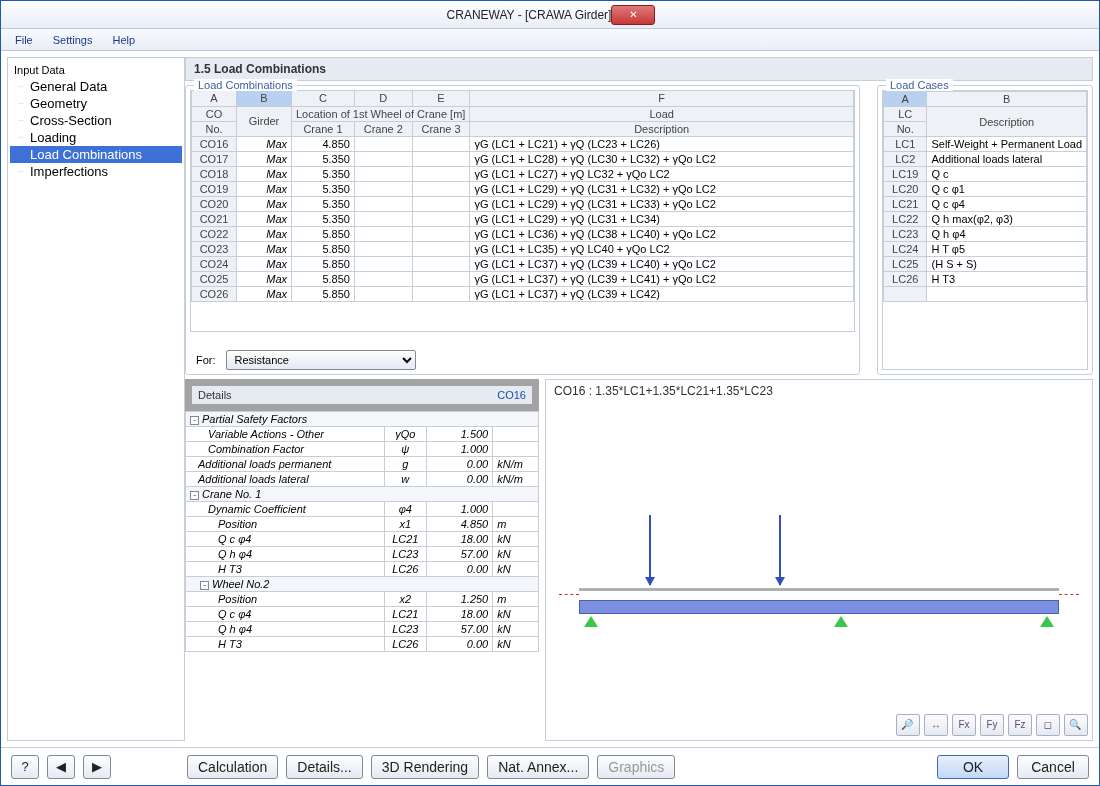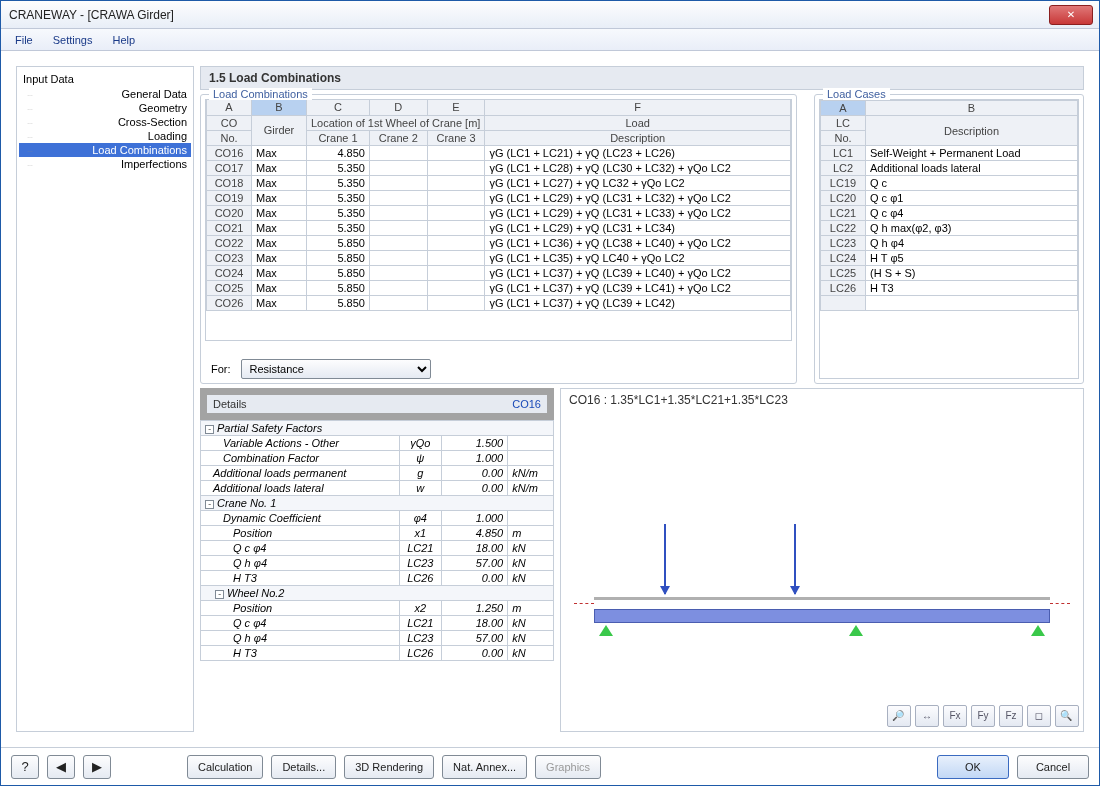--- a/index.html
+++ b/index.html
@@ -1,43 +1,43 @@
 <!DOCTYPE html>
 <html><head>
 <meta charset="utf-8">
 <style>
 * { box-sizing: border-box; margin: 0; padding: 0; }
 body { font-family: Tahoma, Arial, sans-serif; font-size: 11px; background: #fff; user-select: none; }
 .window { width: 1100px; height: 786px; border: 1px solid #1e5aa8; background: #fff; display: flex; flex-direction: column; }
-.titlebar { height: 28px; background: linear-gradient(#fdfdfe, #e8eef7); display: flex; align-items: center; justify-content: space-between; padding-left: 8px; border-bottom: 1px solid #c0c8d8;}
+.titlebar { height: 28px; background: linear-gradient(#fdfdfe, #e8eef7); display: flex; align-items: center; justify-content: center; padding-left: 8px; border-bottom: 1px solid #c0c8d8;}
 .titlebar-text { font-size: 12px; color: #222; }
 .close-btn { width: 44px; height: 20px; background: linear-gradient(#e07878, #c83838); color: #fff; border: 1px solid #8a1f1f; border-radius: 3px; font-size: 10px; text-align:center; line-height:17px; margin-right:6px; cursor: pointer;}
 .menubar { height: 22px; background: linear-gradient(#f7f9fd, #e9eef8); border-bottom: 1px solid #c0c8d8; display: flex; align-items: center; padding-left: 6px; gap: 4px; }
 .menubar span { padding: 2px 8px; color: #1a3a88; cursor: pointer; }
-.content { flex: 1; display: flex; padding: 15px; gap: 6px; overflow: hidden; }
+.content { flex: 1; display: flex; padding: 6px; overflow: hidden; }
 .left-pane { width: 178px; border: 1px solid #c6ced9; background: #fff; padding: 4px 2px; }
 .tree-title { padding: 2px 4px; font-size: 11px; }
-.tree-item { padding: 1px 4px 1px 20px; font-size: 11px; cursor: pointer; position: relative; text-align: right; }
+.tree-item { padding: 1px 4px 1px 20px; font-size: 13px; cursor: pointer; position: relative; }
 .tree-item.selected { background: #3e71d7; color: #fff; }
 .tree-item::before { content: "…"; position: absolute; left: 8px; color: #888; font-size: 6px; top: 4px; letter-spacing: -2px;}
 .right-pane { flex: 1; display: flex; flex-direction: column; gap: 4px; overflow: hidden; }
 .section-title { background: #e6eaf1; border: 1px solid #c6ced9; padding: 4px 8px; font-weight: bold; font-size: 12px; color: #333; }
 .top-grids { display: flex; gap: 6px; flex: 0 0 290px; }
 .fieldset { border: 1px solid #c6ced9; border-radius: 3px; padding: 4px; position: relative; display: flex; flex-direction: column;}
 .fieldset-label { position: absolute; top: -7px; left: 8px; background: #fff; padding: 0 4px; color: #4060a0; font-size: 11px;}
 .load-combos { flex: 1; }
-.load-cases { width: 270px; margin-left: 11px; }
+.load-cases { width: 216px; margin-left: 11px; }
 .for-row { display: flex; align-items: center; gap: 10px; margin-top: 18px; padding-left: 6px;}
 .for-select { width: 190px; height: 20px; border: 1px solid #808a95; background: linear-gradient(#fdfdfe, #e5eaf2); border-radius: 2px; padding: 0 4px; font-size: 11px;}
 table.grid { width: 100%; border-collapse: collapse; font-size: 11px; }
 table.grid th, table.grid td { border: 1px solid #c6ced9; padding: 1px 4px; height: 15px; background: #fff; white-space: nowrap;}
 table.grid th { background: #eef1f6; font-weight: normal; text-align: center; color: #444;}
 table.grid th.sel { background: #b8d1f0; }
 table.grid td.num { text-align: right; }
-table.grid td.ctr { text-align: left; }
+table.grid td.ctr { text-align: right; font-style: italic; }
 table.grid td.hdr { background: #eef1f6; text-align: center; color: #444; }
 .scrollwrap { overflow-y: scroll; overflow-x: hidden; flex: 1; border: 1px solid #c6ced9; }
 .scrollwrap table.grid th, .scrollwrap table.grid td { border-top: none; }
 .scrollwrap::-webkit-scrollbar { width: 16px; }
 .scrollwrap::-webkit-scrollbar-track { background: #f0f0f0; border-left: 1px solid #ccc;}
 .scrollwrap::-webkit-scrollbar-thumb { background: #cdd6e3; border: 1px solid #aab; }
 .scrollwrap::-webkit-scrollbar-button { background: #e5e9f0; border: 1px solid #aab; height:16px;}
 .bottom-grids { display: flex; gap: 6px; flex: 1; overflow: hidden; }
 .details-panel { width: 354px; }
 .details-title { display: flex; justify-content: space-between; background: #e6eaf1; border: 7px solid #a3a3a3; padding: 3px 6px; color: #333; }
@@ -48,21 +48,21 @@
 .beam { position: absolute; left: 25px; right: 25px; top: 200px; height: 14px; background: #7d8fe0; border: 1px solid #4a5db0; }
 .beam-top { position: absolute; left: 25px; right: 25px; top: 188px; height: 3px; background: #b0b0b0;}
 .dash-l { position:absolute; top:194px; left:5px; width:20px; border-top:1px dashed #c03030;}
 .dash-r { position:absolute; top:194px; right:5px; width:20px; border-top:1px dashed #c03030;}
 .support { position: absolute; bottom: 0; width: 0; height: 0; border-left: 7px solid transparent; border-right: 7px solid transparent; border-bottom: 11px solid #3ac84a; top: 216px;}
 .force { position: absolute; width: 2px; background: #3050c0;}
 .force::after { content: ""; position: absolute; bottom: -1px; left: -4px; border-left: 5px solid transparent; border-right: 5px solid transparent; border-top: 9px solid #3050c0;}
 .preview-toolbar { position: absolute; right: 4px; bottom: 4px; display: flex; gap: 4px; }
 .tool-btn { width: 24px; height: 22px; border: 1px solid #a8b0c0; background: linear-gradient(#fcfcfe, #e4e9f2); border-radius: 2px; cursor: pointer; font-size:10px; line-height:20px; text-align:center; color:#556;}
 .button-bar { height: 38px; border-top: 1px solid #c6ced9; padding: 6px 10px; display: flex; align-items: center; gap: 8px; }
-.btn { height: 24px; padding: 0 10px; border: 1px solid #808a95; background: linear-gradient(#fdfdfe, #e5eaf2); border-radius: 3px; cursor: pointer; font-size: 11px; color: #222;}
+.btn { height: 24px; padding: 0 10px; border: 1px solid #808a95; background: linear-gradient(#fdfdfe, #e5eaf2); border-radius: 3px; cursor: pointer; font-size: 14px; color: #222;}
 .btn.icon { width: 28px; padding:0; font-size:13px;}
 .btn.disabled { color: #999; }
 .btn.default { border-color: #3a6ac0; background: linear-gradient(#e8f0fc, #c2d8f5); }
 .spacer { flex: 1; }
 table.details { width: 100%; border-collapse: collapse; font-size: 11px; font-style: italic; }
 table.details td { border: 1px solid #c6ced9; padding: 1px 4px; height: 15px; background: #fff; white-space: nowrap;}
 table.details td.k { width: 165px; }
 table.details td.s { width: 35px; text-align: center; }
 table.details td.v { width: 55px; text-align: right; }
 table.details td.u { width: 38px; }

